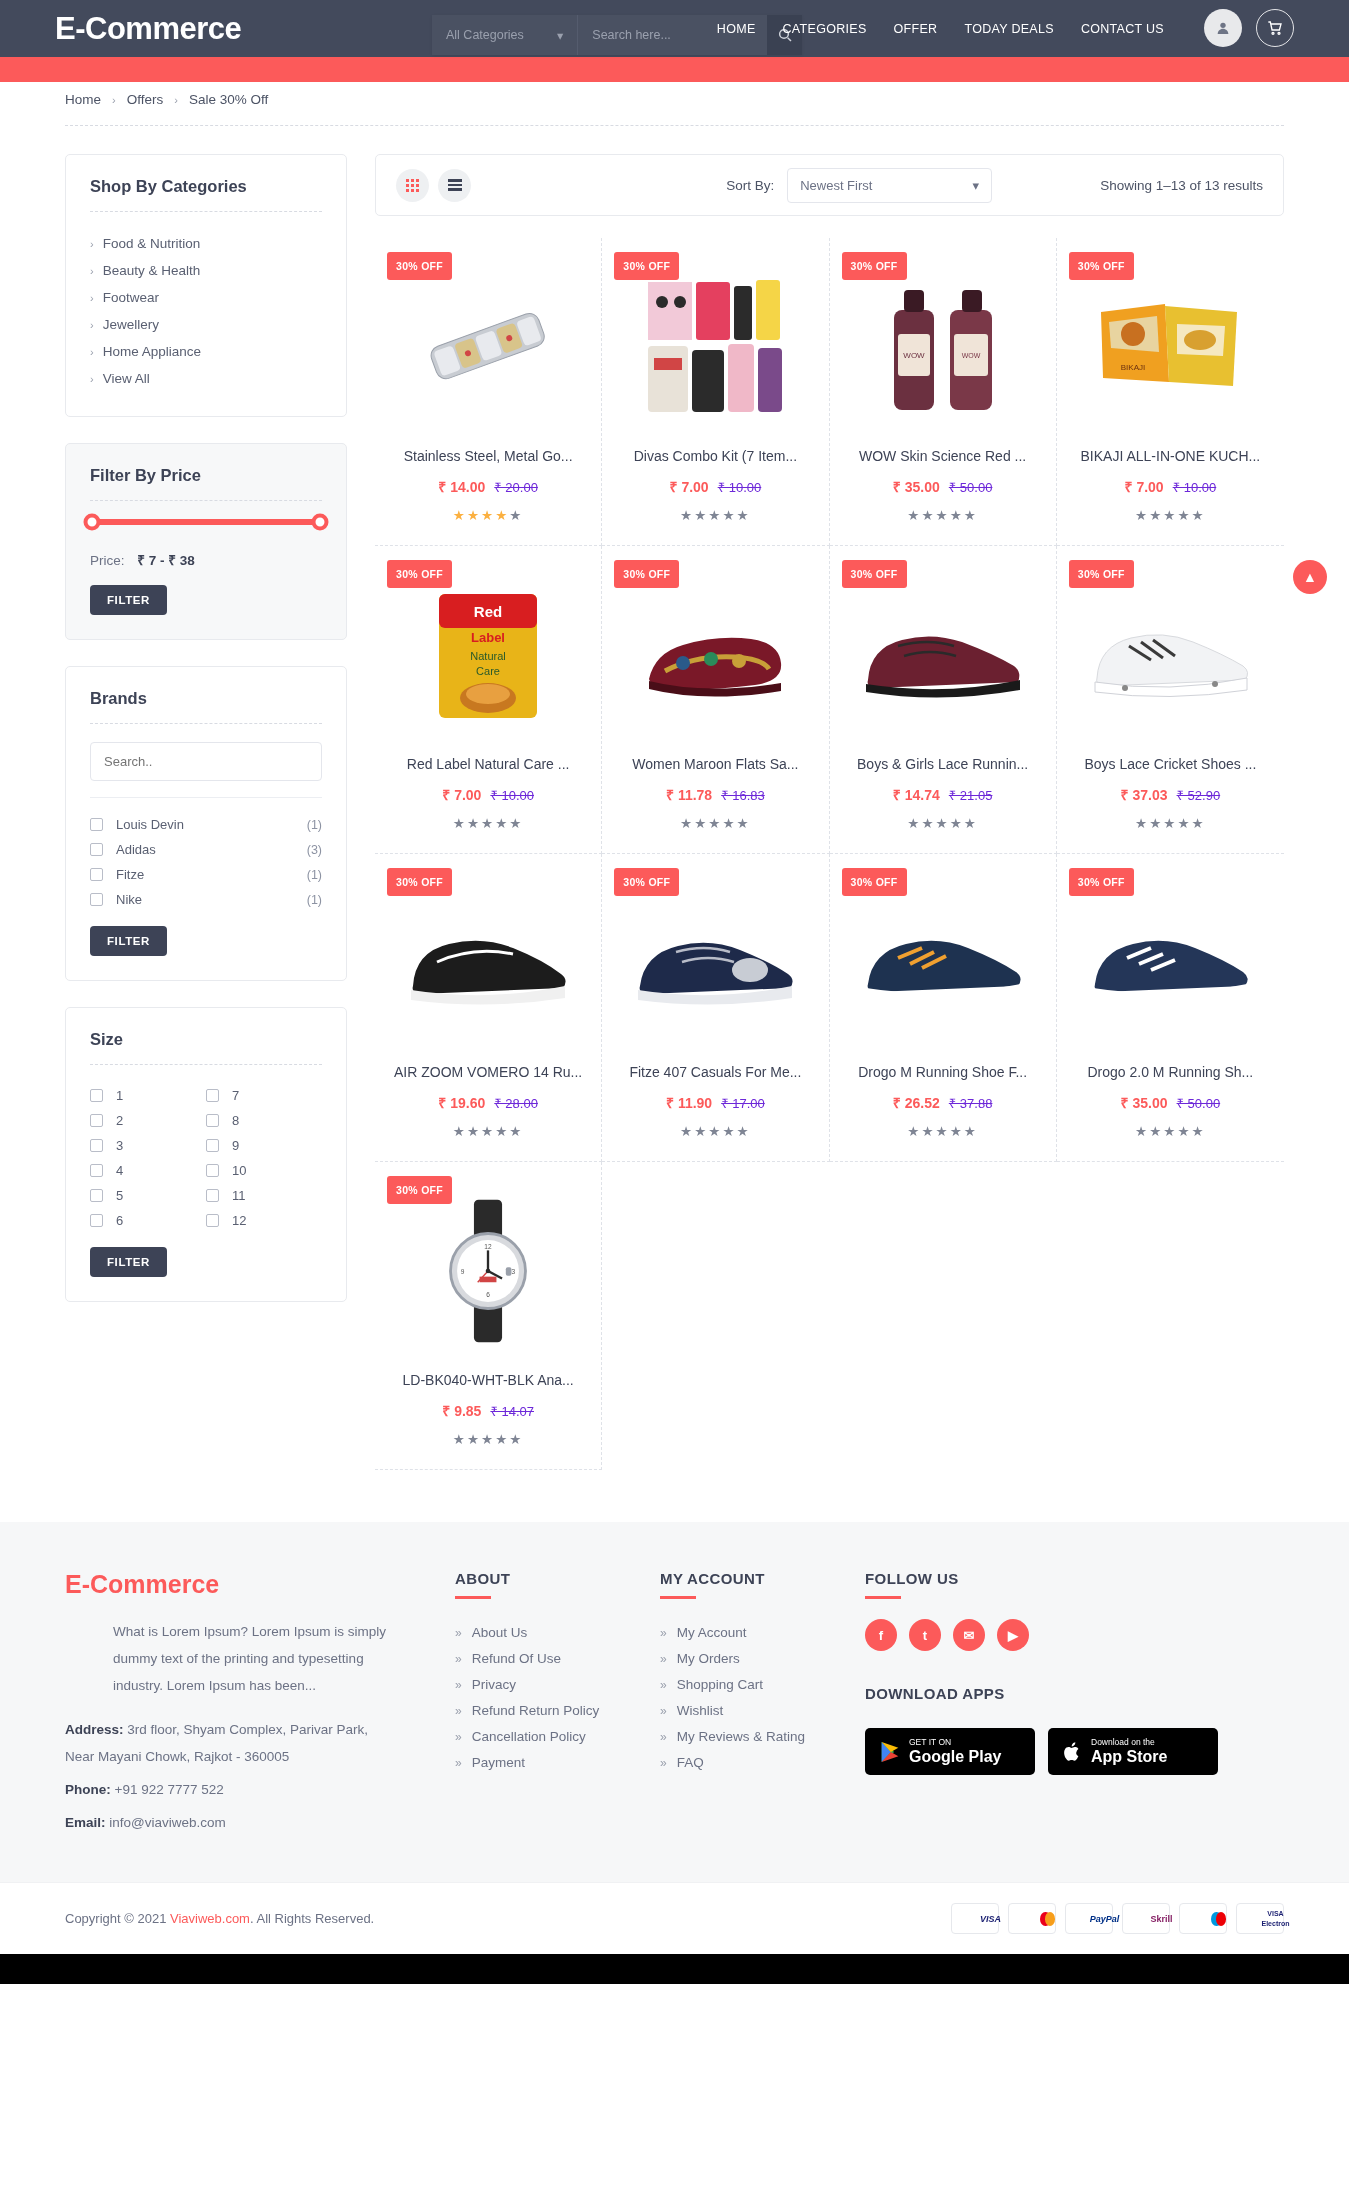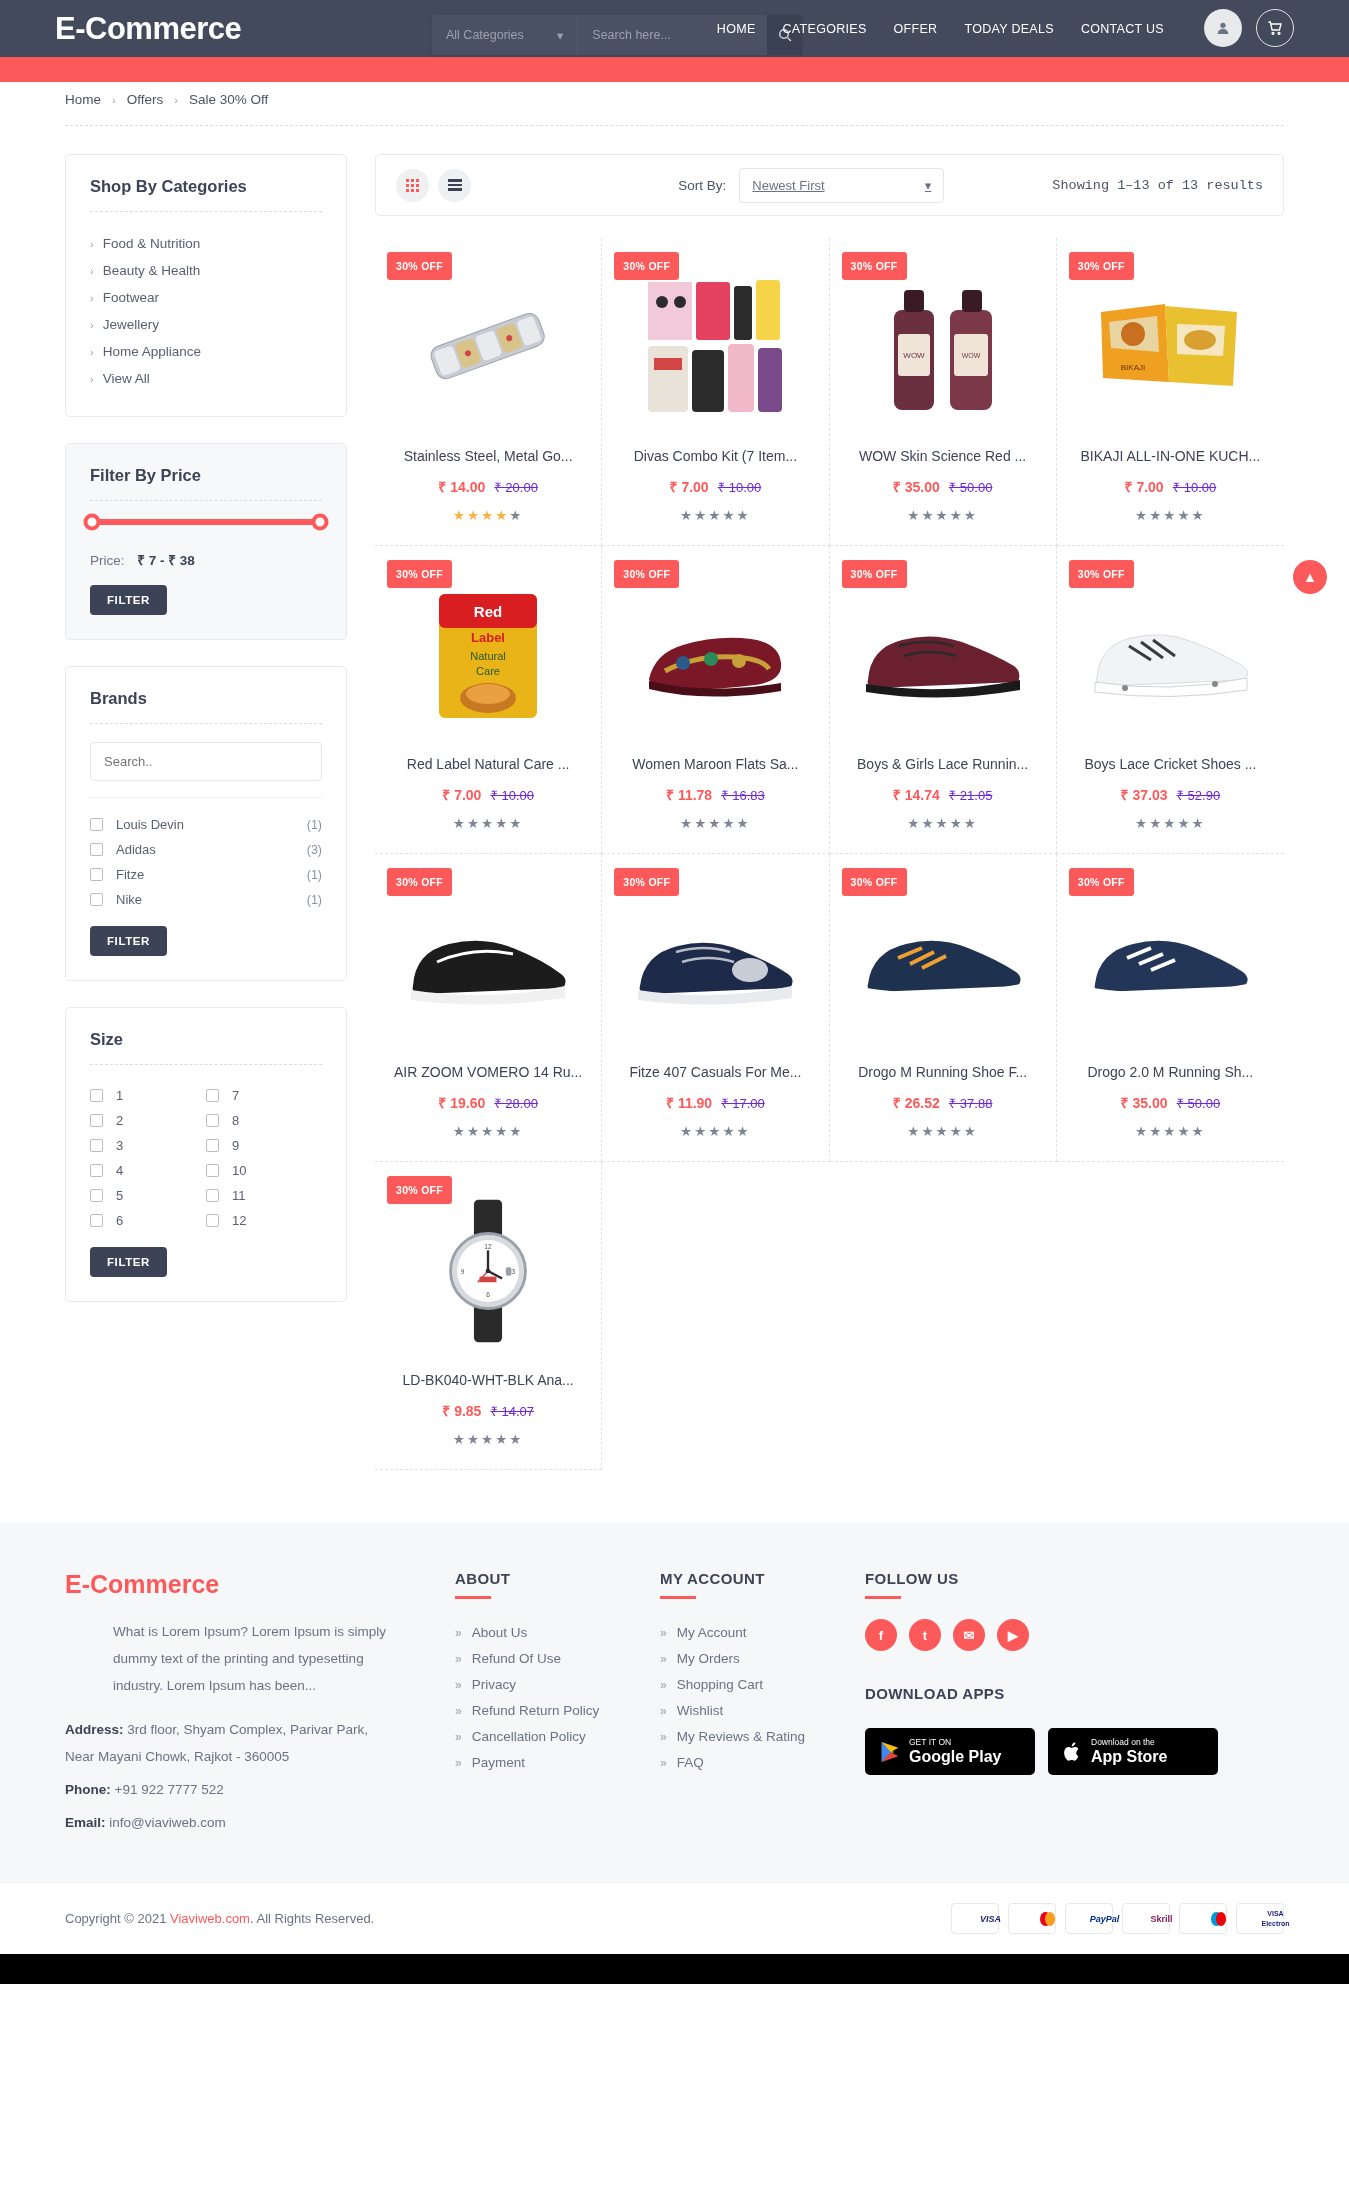--- a/index.html
+++ b/index.html
@@ -288,28 +288,26 @@
     border: 1px solid #e4e6ec;
     border-radius: 4px;
     padding: 9px 12px;
     font-size: 13px;
     color: #6c7285;
     background: #fff;
     display: flex;
     align-items: center;
     justify-content: space-between;
     cursor: pointer;
-    text-decoration: underline;
   }
   .results {
     font-size: 13.5px;
     color: #4c5365;
     margin-left: 95px;
     white-space: nowrap;
-    font-family: Liberation Mono, monospace;
   }
 
   
   .products {
     display: grid;
     grid-template-columns: repeat(4, 1fr);
   }
   .pcard {
     position: relative;
     padding: 16px 12px 22px 12px;

